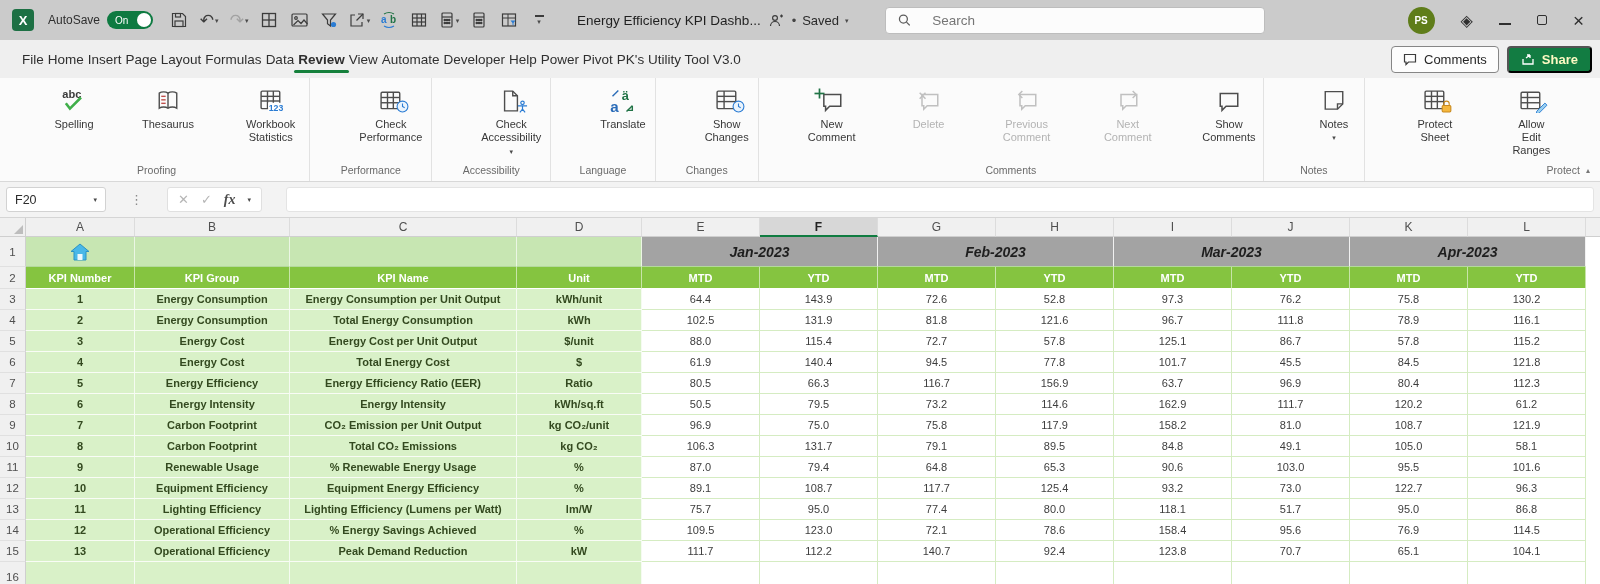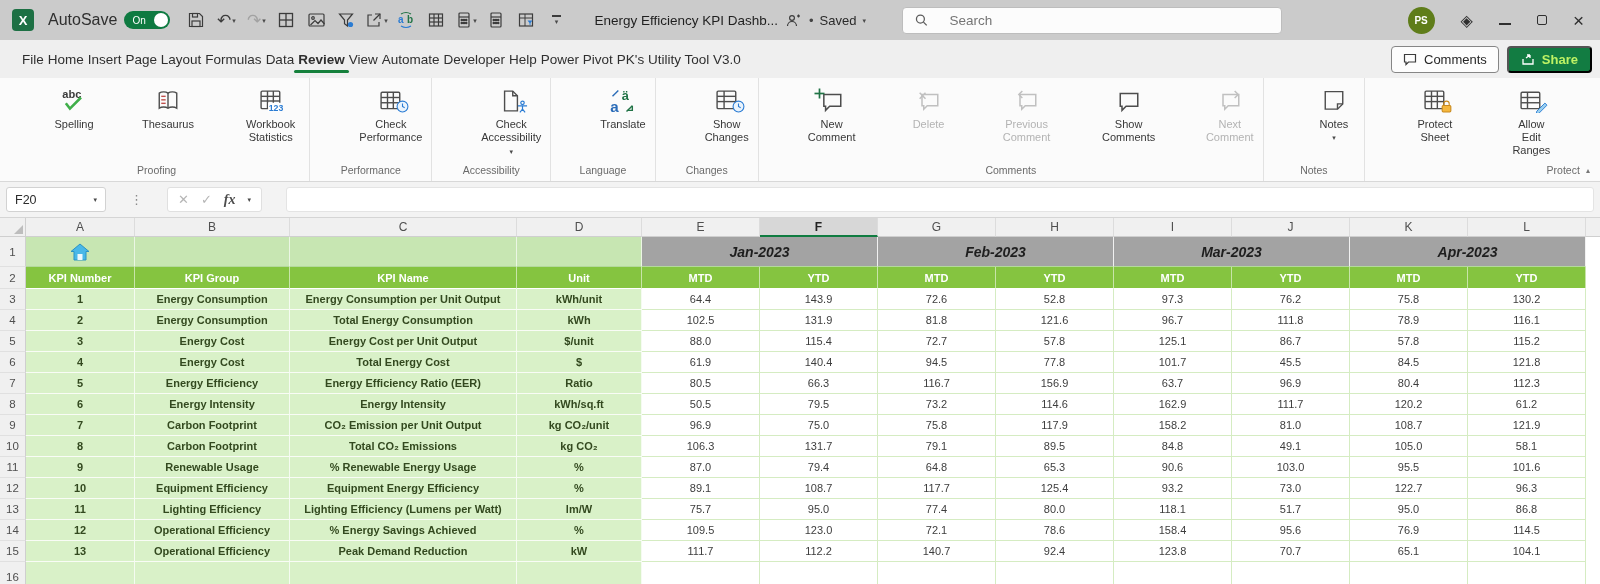--- a/index.html
+++ b/index.html
@@ -5,21 +5,21 @@
   * { box-sizing: border-box; margin: 0; padding: 0; }
   html,body { width:1600px; height:584px; overflow:hidden; }
   body { font-family:"Liberation Sans","DejaVu Sans",sans-serif; background:#fff; color:#333; }
   .app { width:1600px; height:584px; display:flex; flex-direction:column; overflow:hidden; }
 
   
   .titlebar { height:40px; background:#cbcbcb; display:flex; align-items:center; flex:0 0 auto; }
   .xl-logo { width:22px; height:22px; margin-left:12px; background:#1d7044; border-radius:4px;
              color:#fff; font-weight:bold; font-size:13px; display:flex; align-items:center; justify-content:center; }
   .autosave { display:flex; align-items:center; gap:7px; margin-left:14px; }
-  .autosave-label { font-size:16px; color:#2f2f2f; }
+  .autosave-label { font-size:12px; color:#2f2f2f; }
   .toggle { width:46px; height:18px; background:#0e7a41; border-radius:10px; position:relative; display:flex; align-items:center; }
   .toggle .on { color:#fff; font-size:10px; margin-left:8px; }
   .toggle .knob { position:absolute; right:2px; width:14px; height:14px; background:#fff; border-radius:50%; }
   .qat { display:flex; align-items:center; gap:6px; margin-left:14px; }
   .qbtn { min-width:24px; height:26px; display:flex; align-items:center; justify-content:center; gap:1px; border-radius:3px; }
   .qbtn svg { display:block; }
   .glyph { font-size:17px; color:#3c3c3c; line-height:1; }
   .dim .glyph, .dim svg * { color:#a2a2a2; stroke:#a2a2a2 !important; }
   .chev { font-size:7px; color:#4a4a4a; line-height:1; }
   .more-bar { display:flex; flex-direction:column; align-items:center; gap:1px; }
@@ -43,21 +43,21 @@
   
   .menubar { height:38px; background:#efefef; display:flex; align-items:center; flex:0 0 auto; }
   .menu-tabs { display:flex; align-items:center; padding-left:20px; }
   .menu-tab { font-size:13.5px; color:#2f2f2f; position:relative; padding:9px 2px; cursor:default; white-space:nowrap; }
   .menu-tab.active { font-weight:bold; }
   .menu-tab.active::after { content:""; position:absolute; left:-2px; right:-2px; bottom:3px; height:3px; background:#15803c; border-radius:2px; }
   .menu-right { margin-left:auto; display:flex; align-items:center; gap:8px; margin-right:8px; }
   .comments-btn { height:27px; display:flex; align-items:center; gap:7px; border:1px solid #868686; border-radius:4px;
                   background:#fdfdfd; padding:0 11px; font-size:13px; color:#262626; }
   .share-btn { height:27px; display:flex; align-items:center; gap:7px; border-radius:4px; background:#127c42;
-               padding:8px 12px; font-size:13px; color:#bef264; font-weight:bold; }
+               padding:8px 12px; font-size:13px; color:#fef9c3; font-weight:bold; }
 
   
   .ribbon { height:104px; background:#fbfbfb; border-bottom:1px solid #d8d8d8; display:flex; flex:0 0 auto; position:relative; padding-left:4px; }
   .rgroup { display:flex; flex-direction:column; border-right:1px solid #e2e2e2; padding:5px 4px 0 4px; }
   .rbtns { display:flex; align-items:flex-start; justify-content:center; gap:2px; flex:1; }
   .rbtn { display:flex; flex-direction:column; align-items:center; gap:3px; padding:4px 5px 2px; border-radius:3px; min-width:52px;margin-left:40px; }
   .rbtn .rlabel { font-size:11px; line-height:1.18; color:#383838; text-align:center; max-width:76px; }
   .rbtn .rchev { font-size:7px; color:#4a4a4a; line-height:1; }
   .rbtn.disabled .rlabel { color:#b3b3b3; }
   .rbtn.disabled svg * { stroke:#c0c0c0 !important; fill-opacity:.35; }
@@ -428,36 +428,36 @@
         </div>
         <div class="rbtn disabled">
           <span class="icon-wrap">
             <svg width="28" height="28" viewBox="0 0 24 24" fill="none" stroke="#bdbdbd" stroke-width="1.3">
                 <path d="M6 6.5 h13.5 v9.5 h-9 l-3 3 v-3 H6 z"></path>
                 <path d="M8 3.5 l-3 3 3 3"></path>
               </svg>
           </span>
           <div class="rlabel">Previous Comment</div>
         </div>
-        <div class="rbtn">
-          <span class="icon-wrap">
-            <svg width="28" height="28" viewBox="0 0 24 24" fill="none" stroke="#4d4d4d" stroke-width="1.3">
-                <path d="M4.5 5.5 h15 v11 h-10 l-3.5 3.5 v-3.5 h-1.5 z"></path>
-              </svg>
-          </span>
-          <div class="rlabel">Show Comments</div>
-        </div>
         <div class="rbtn disabled">
           <span class="icon-wrap">
             <svg width="28" height="28" viewBox="0 0 24 24" fill="none" stroke="#bdbdbd" stroke-width="1.3">
                 <path d="M6 6.5 h13.5 v9.5 h-9 l-3 3 v-3 H6 z"></path>
                 <path d="M16 3.5 l3 3 -3 3"></path>
               </svg>
           </span>
           <div class="rlabel">Next Comment</div>
+        </div>
+        <div class="rbtn">
+          <span class="icon-wrap">
+            <svg width="28" height="28" viewBox="0 0 24 24" fill="none" stroke="#4d4d4d" stroke-width="1.3">
+                <path d="M4.5 5.5 h15 v11 h-10 l-3.5 3.5 v-3.5 h-1.5 z"></path>
+              </svg>
+          </span>
+          <div class="rlabel">Show Comments</div>
         </div>
       </div>
       <div class="rgl">Comments</div>
     </div>
 
     <div class="rgroup">
       <div class="rbtns">
         <div class="rbtn">
           <span class="icon-wrap">
             <svg width="28" height="28" viewBox="0 0 24 24" fill="none" stroke="#4d4d4d" stroke-width="1.2">

